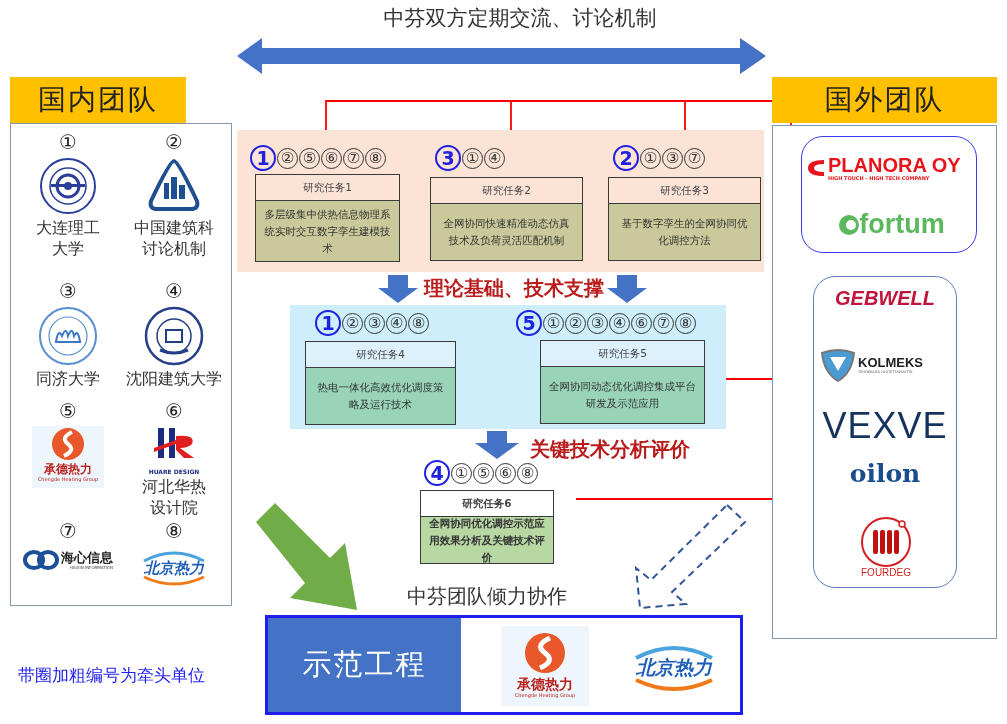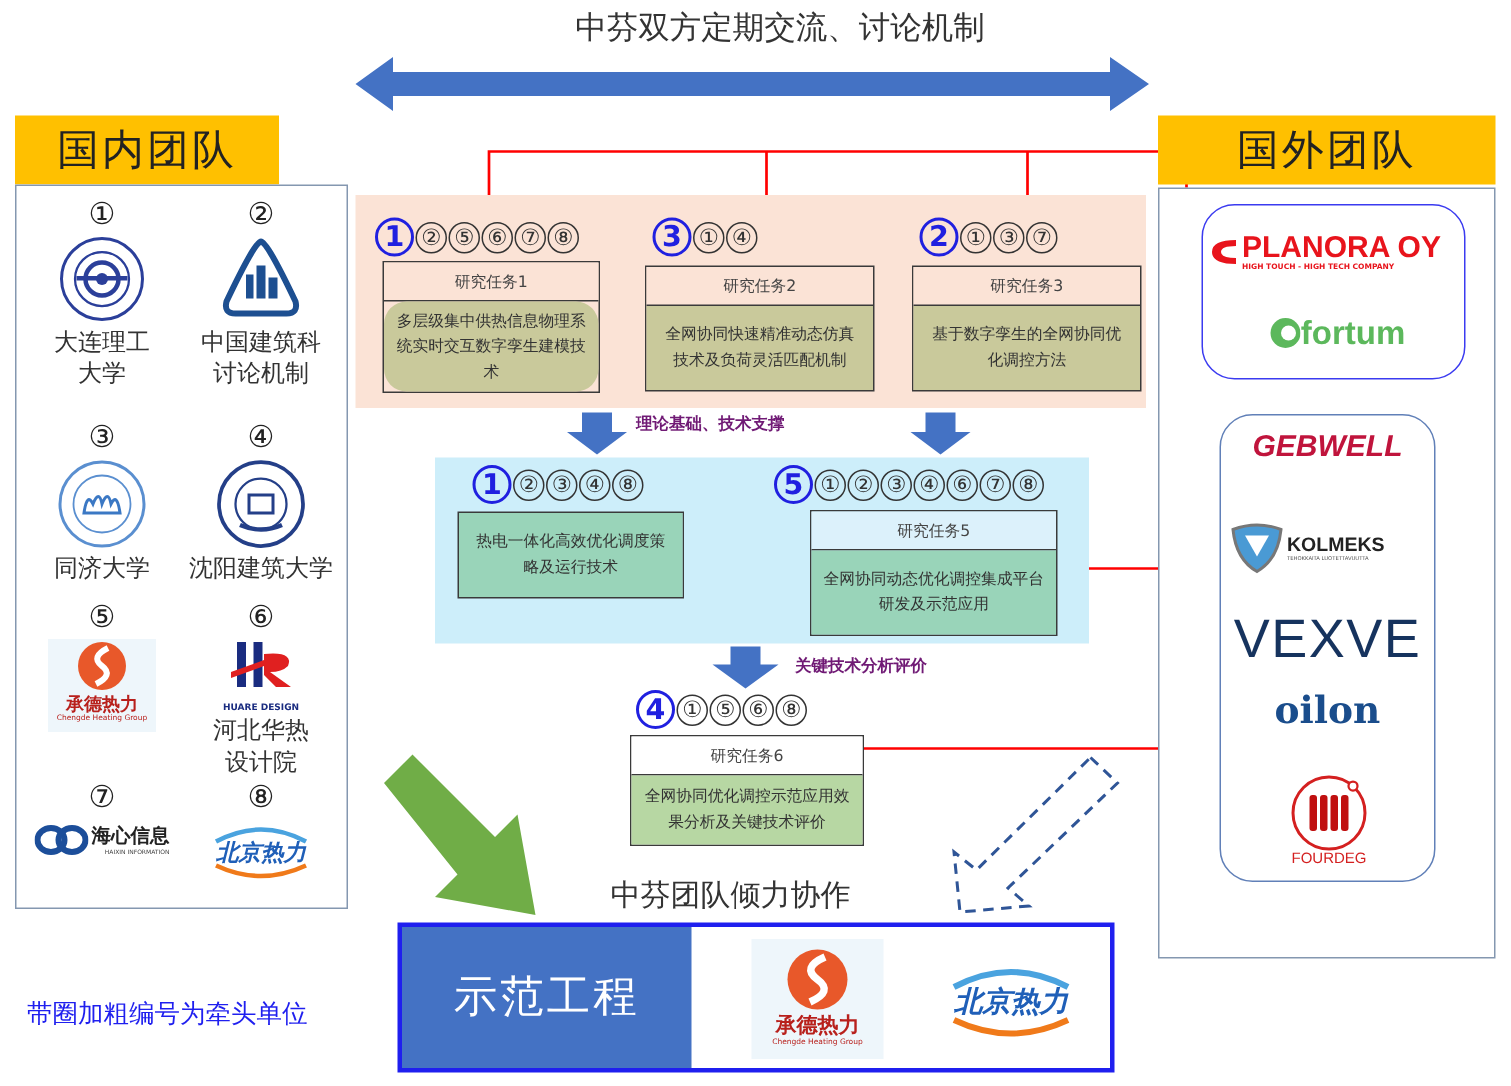--- a/index.html
+++ b/index.html
@@ -28,21 +28,21 @@
   .task-box { position: absolute; border: 1.6px solid #3a3a3a; }
   .task-head { height: 26px; display: flex; align-items: center; justify-content: center; font-size: 10.5px; color: #444; border-bottom: 1.6px solid #3a3a3a; }
   .task-body { display: flex; align-items: center; justify-content: center; text-align: center; font-size: 10.5px; color: #333; line-height: 17px; padding: 2px 8px; }
   .olive .task-head { background: #fbe3d6; }
   .olive .task-body { background: #c9c99b; height: 56px; }
   .teal .task-head { background: #dcf1fb; }
   .teal .task-body { background: #99d4b9; height: 56px; }
   .green .task-head { background: #ffffff; }
   .green .task-body { background: #b7d7a3; height: 46px; }
 
-  .red-label { font-size: 11px; color: #701a75; font-weight: bold; white-space: nowrap; }
+  .red-label { font-size: 20px; color: #b91c1c; font-weight: bold; white-space: nowrap; }
   .collab-text { font-size: 20px; color: #333; white-space: nowrap; }
 
   
   .demo-box { left: 265px; top: 615px; width: 478px; height: 100px; border: 3px solid #1f1fef; background: #fff; }
   .demo-left { position: absolute; left: 0; top: 0; width: 193px; height: 94px; background: #4472c4; display: flex; align-items: center; justify-content: center; color: #fff; font-size: 29px; letter-spacing: 2px; }
   .note { left: 18px; top: 664px; font-size: 17px; color: #1f1fef; white-space: nowrap; }
 
   
   .rounded-group { position: absolute; border: 1.8px solid #3b3bf0; border-radius: 22px; background: #fff; }
   .rounded-group.grey { border-color: #6180b8; }
@@ -192,21 +192,21 @@
       <div style="margin-left:2px;">
         <div style="font-family:'Liberation Sans',sans-serif;font-weight:bold;font-size:20px;color:#e8141c;line-height:20px;">PLANORA OY</div>
         <div style="font-size:5px;font-weight:bold;color:#e8141c;line-height:6px;">HIGH TOUCH - HIGH TECH COMPANY</div>
       </div>
     </div>
     <div style="position:absolute;left:14px;top:72px;width:150px;display:flex;align-items:center;justify-content:center;">
       <svg width="22" height="24">
         <circle cx="12" cy="12" r="10" fill="#5cb85c"></circle>
         <circle cx="14" cy="12" r="5" fill="#fff"></circle>
       </svg>
-      <span style="font-family:'Liberation Sans',sans-serif;font-weight:bold;font-size:22px;color:#5cb85c;">fortum</span>
+      <span style="font-family:'Liberation Sans',sans-serif;font-weight:bold;font-size:27px;color:#5cb85c;">fortum</span>
     </div>
   </div>
 
   <div class="rounded-group grey" style="left:40px;top:150px;width:144px;height:312px;">
     <div class="txt-logo" style="top:10px;font-family:'Liberation Sans',sans-serif;font-weight:bold;font-style:italic;font-size:20px;color:#c0143c;">GEBWELL</div>
 
     <div style="position:absolute;left:6px;top:70px;width:132px;display:flex;align-items:center;">
       <svg width="36" height="36">
         <path d="M2,6 Q18,0 34,6 Q32,26 18,34 Q4,26 2,6 Z" fill="#4a9ad4" stroke="#777" stroke-width="2"></path>
         <path d="M10,10 L26,10 L18,24 Z" fill="#fff"></path>
@@ -240,21 +240,21 @@
 <div class="abs leaders" style="left:250px;top:145px;">
   <span class="lead-num">1</span>
   <span class="member-num">②</span>
   <span class="member-num">⑤</span>
   <span class="member-num">⑥</span>
   <span class="member-num">⑦</span>
   <span class="member-num">⑧</span>
 </div>
 <div class="task-box olive" style="left:255px;top:174px;width:145px;">
   <div class="task-head">研究任务1</div>
-  <div class="task-body" style="height:60px;border-radius:15px;">多层级集中供热信息物理系统实时交互数字孪生建模技术</div>
+  <div class="task-body" style="height:60px;">多层级集中供热信息物理系统实时交互数字孪生建模技术</div>
 </div>
 
 <div class="abs leaders" style="left:435px;top:145px;">
   <span class="lead-num">3</span>
   <span class="member-num">①</span>
   <span class="member-num">④</span>
 </div>
 <div class="task-box olive" style="left:430px;top:177px;width:153px;">
   <div class="task-head">研究任务2</div>
   <div class="task-body">全网协同快速精准动态仿真技术及负荷灵活匹配机制</div>
@@ -276,20 +276,21 @@
 <div class="abs cluster-mid"></div>
 
 <div class="abs leaders" style="left:315px;top:310px;">
   <span class="lead-num">1</span>
   <span class="member-num">②</span>
   <span class="member-num">③</span>
   <span class="member-num">④</span>
   <span class="member-num">⑧</span>
 </div>
 <div class="task-box teal" style="left:305px;top:341px;width:151px;">
+  <div class="task-head">研究任务4</div>
   <div class="task-body">热电一体化高效优化调度策略及运行技术</div>
 </div>
 
 <div class="abs leaders" style="left:516px;top:310px;">
   <span class="lead-num">5</span>
   <span class="member-num">①</span>
   <span class="member-num">②</span>
   <span class="member-num">③</span>
   <span class="member-num">④</span>
   <span class="member-num">⑥</span>
@@ -303,21 +304,21 @@
 
 <div class="abs red-label" style="left:530px;top:436px;">关键技术分析评价</div>
 
 <div class="abs leaders" style="left:424px;top:460px;">
   <span class="lead-num">4</span>
   <span class="member-num">①</span>
   <span class="member-num">⑤</span>
   <span class="member-num">⑥</span>
   <span class="member-num">⑧</span>
 </div>
-<div class="task-box green" style="left:420px;top:490px;width:156px;">
+<div class="task-box green" style="left:420px;top:490px;width:134px;font-weight:bold;">
   <div class="task-head">研究任务6</div>
   <div class="task-body">全网协同优化调控示范应用效果分析及关键技术评价</div>
 </div>
 
 <div class="abs collab-text" style="left:407px;top:583px;">中芬团队倾力协作</div>
 
 <div class="abs demo-box">
   <div class="demo-left">
     <span>示范工程</span>
   </div>

